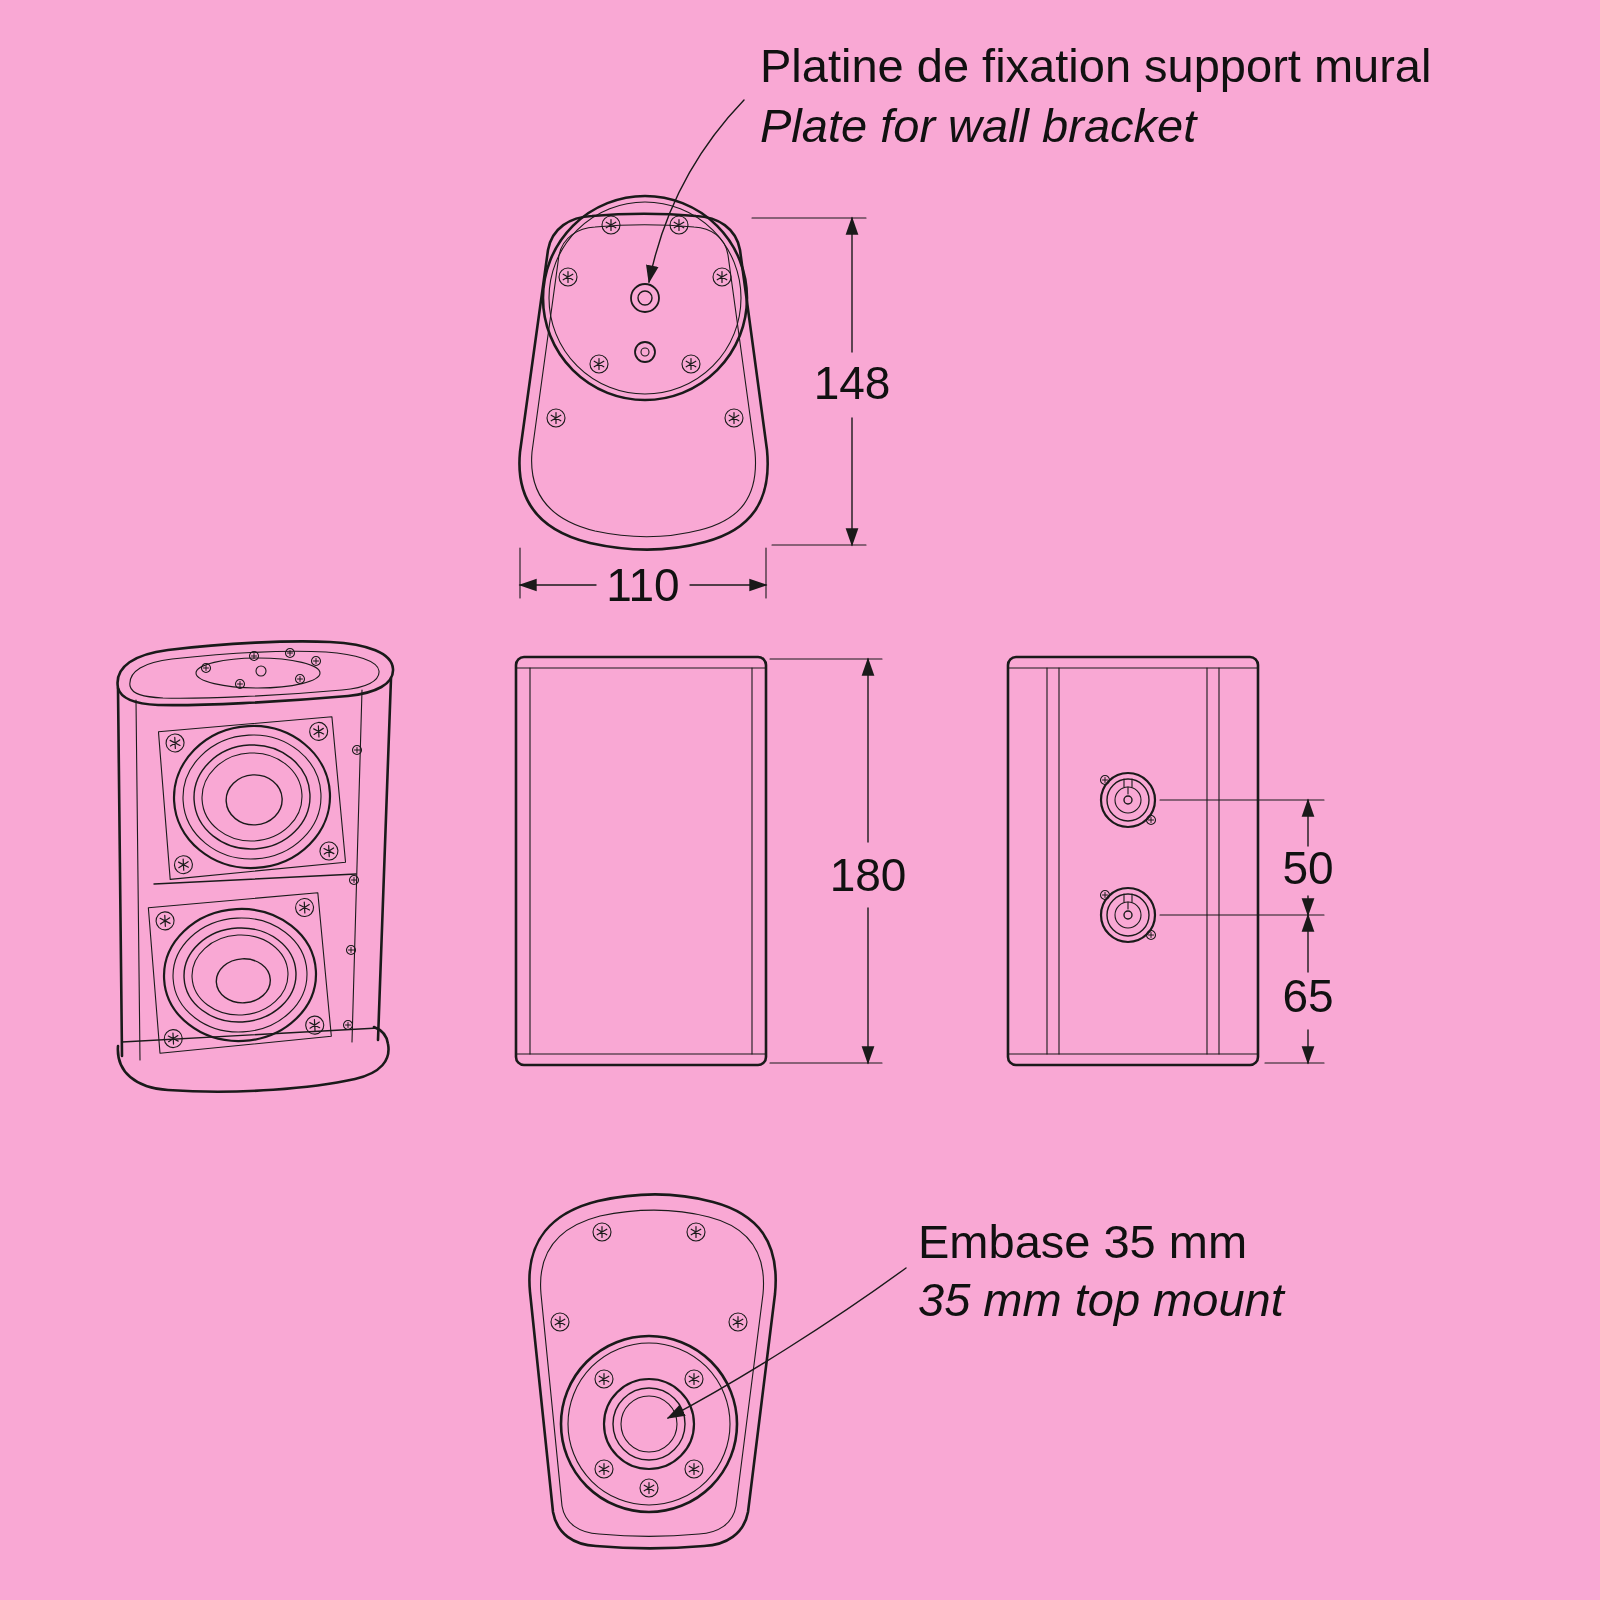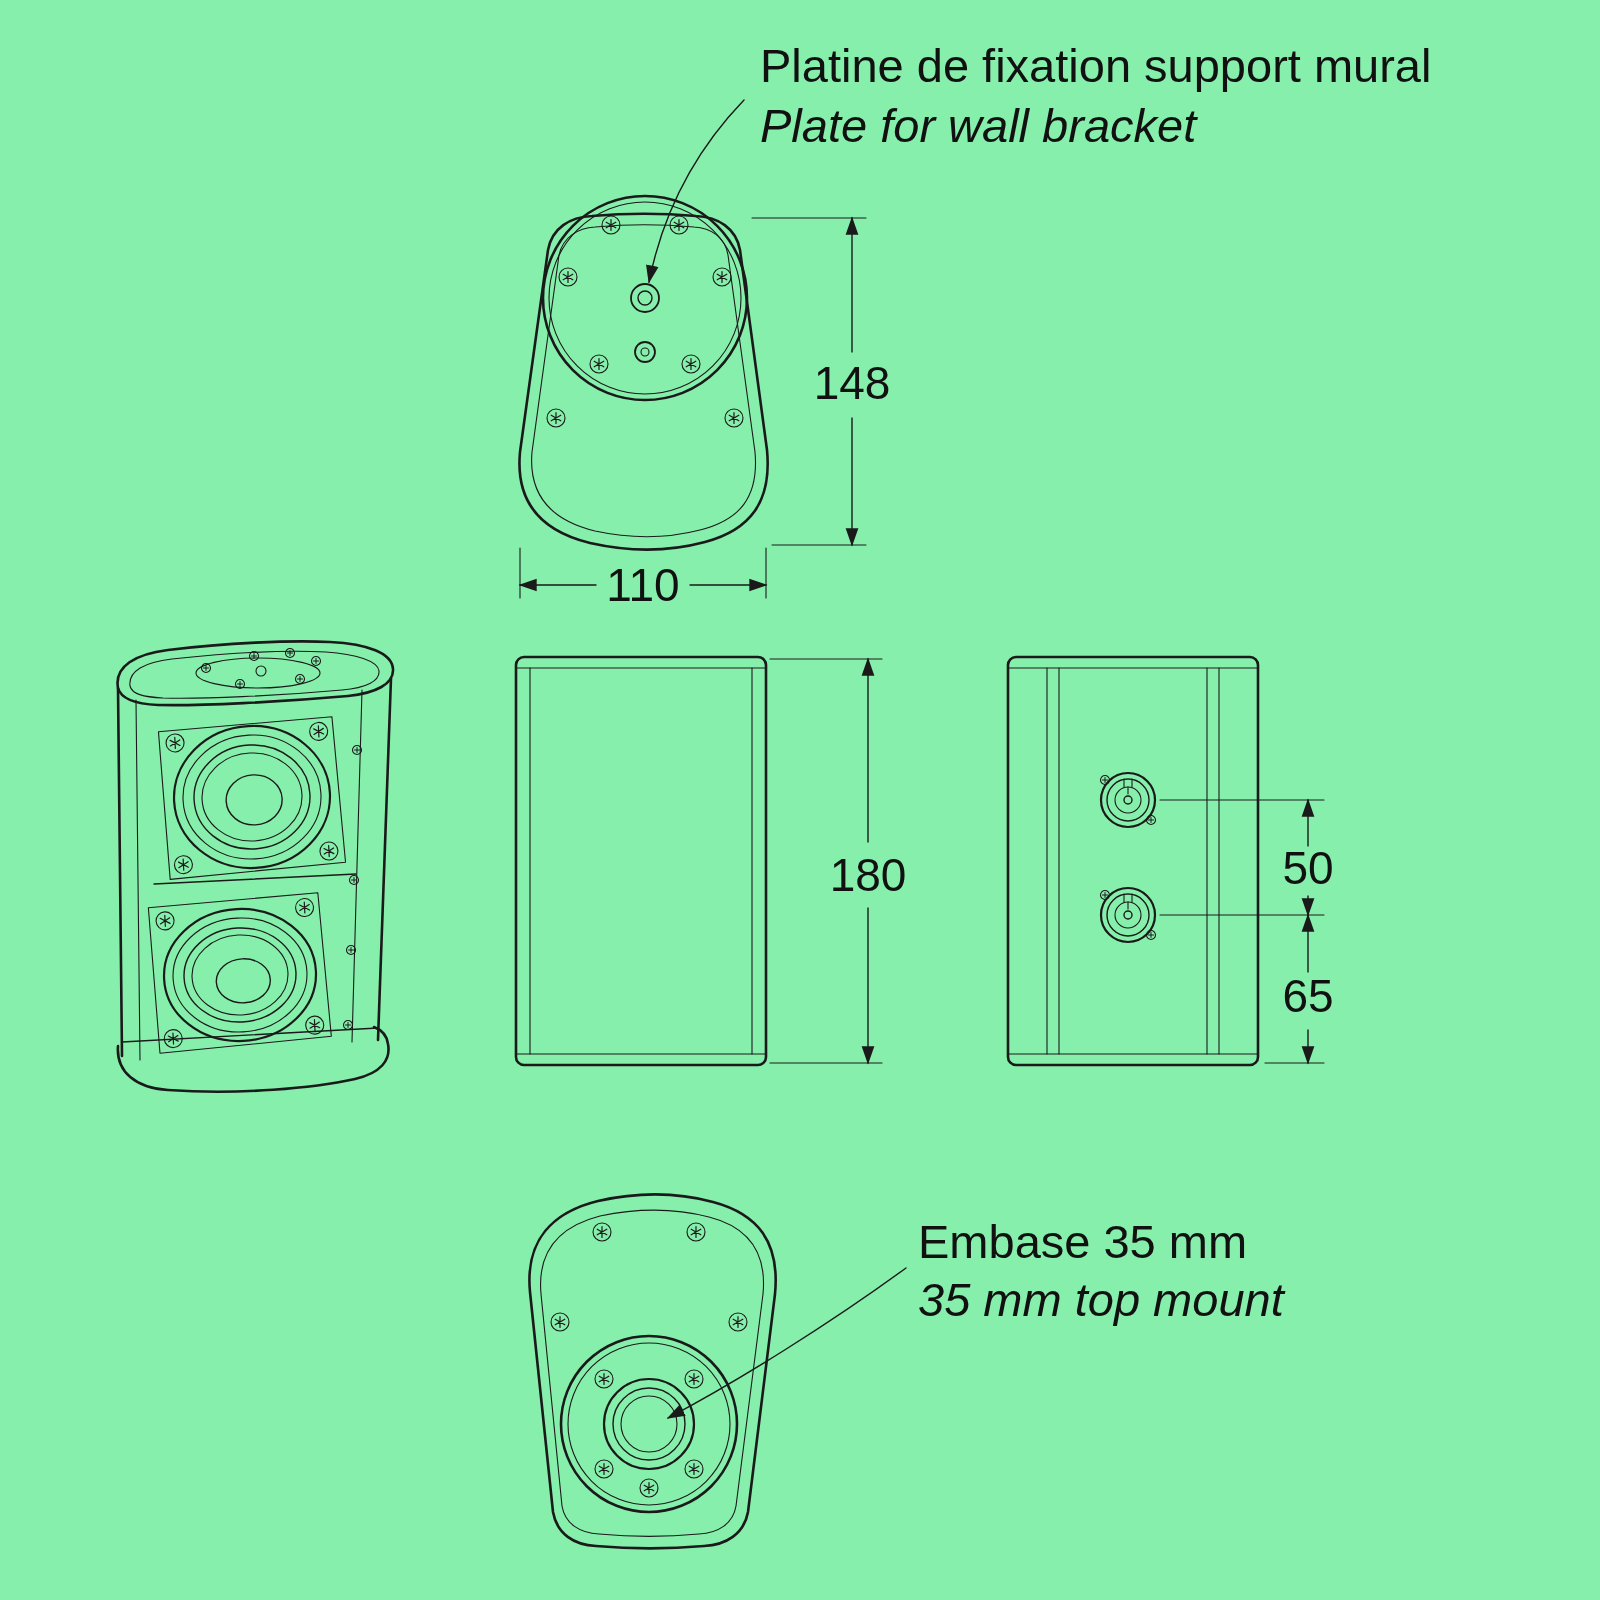--- a/index.html
+++ b/index.html
@@ -1,16 +1,16 @@
 <!DOCTYPE html>
 <html><head>
 <meta charset="utf-8">
 <style>
   html,body{margin:0;padding:0;background:#ffffff}
-  .canvas{width:1600px;height:1600px;background:#86efac;position:relative;overflow:hidden}
+  .canvas{width:1600px;height:1600px;background:#f9a8d4;position:relative;overflow:hidden}
   svg{display:block}
   .ln{stroke:#1a1a1a;fill:none;stroke-linecap:round;stroke-linejoin:round}
   .s25{stroke-width:2.6}
   .s22{stroke-width:2.2}
   .s18{stroke-width:1.8}
   .s14{stroke-width:1.4}
   .s12{stroke-width:1.1}
   text{font-family:"Liberation Sans",sans-serif;fill:#111111;stroke:none}
   .dim{font-size:46px}
   .ann{font-size:47px}

